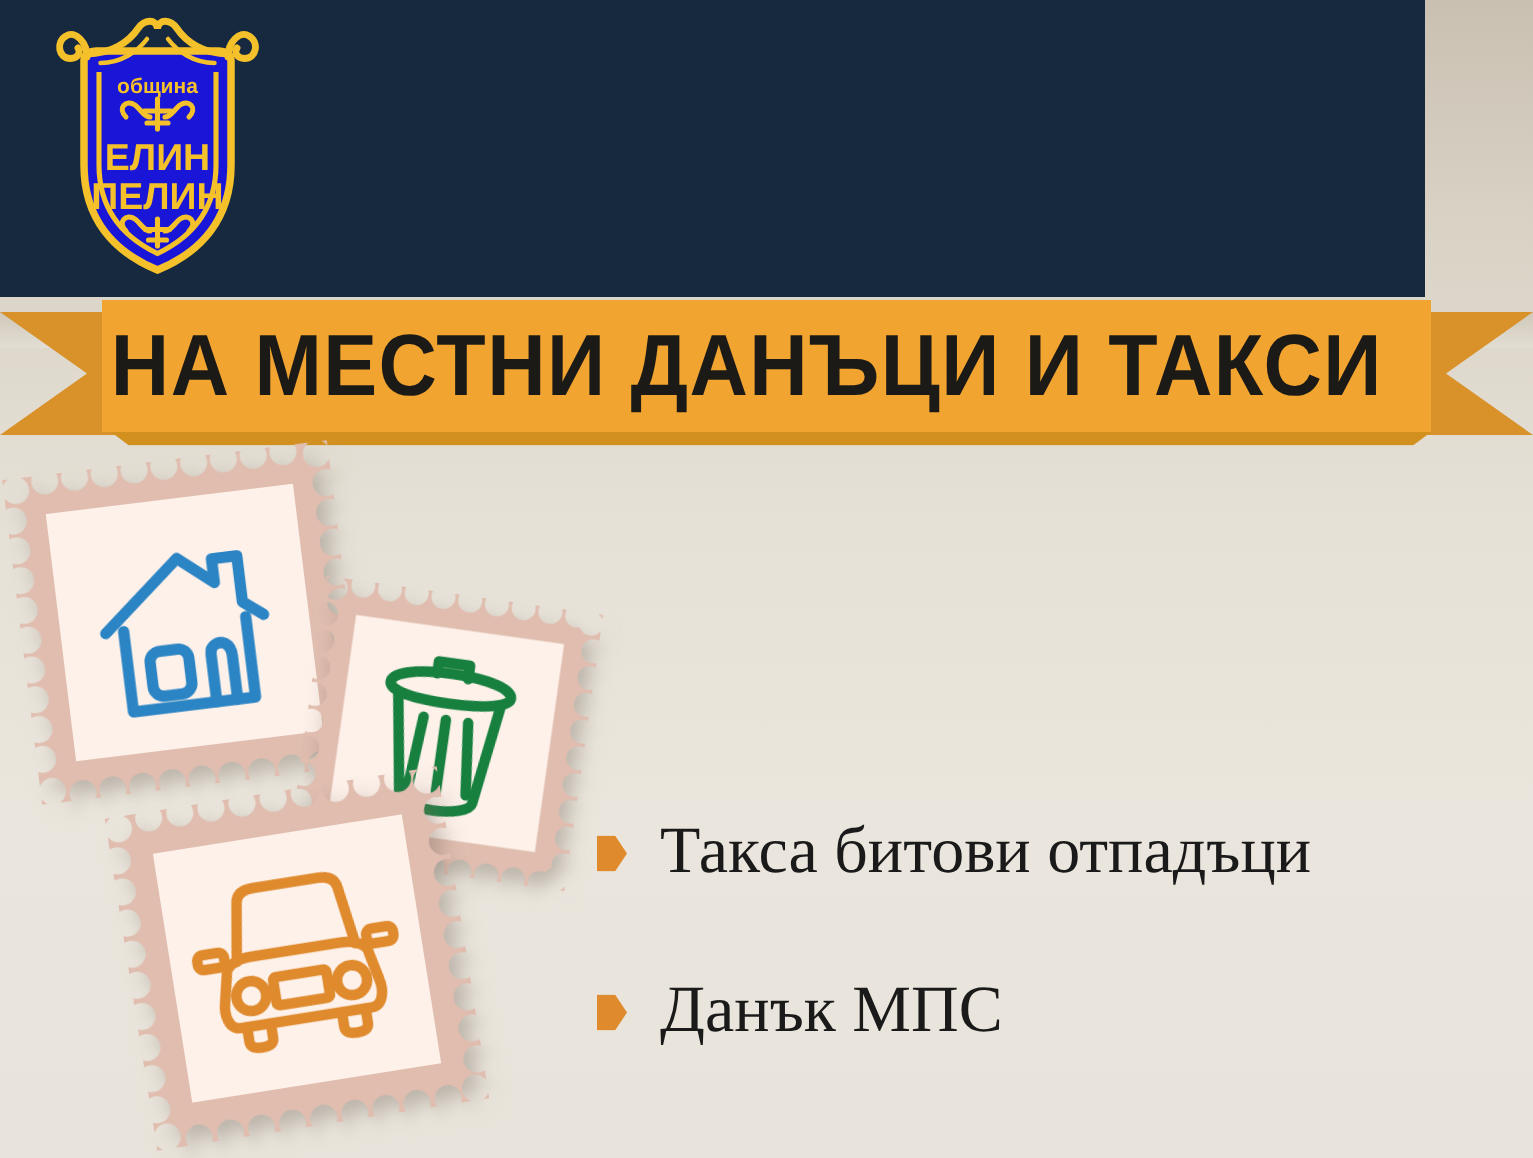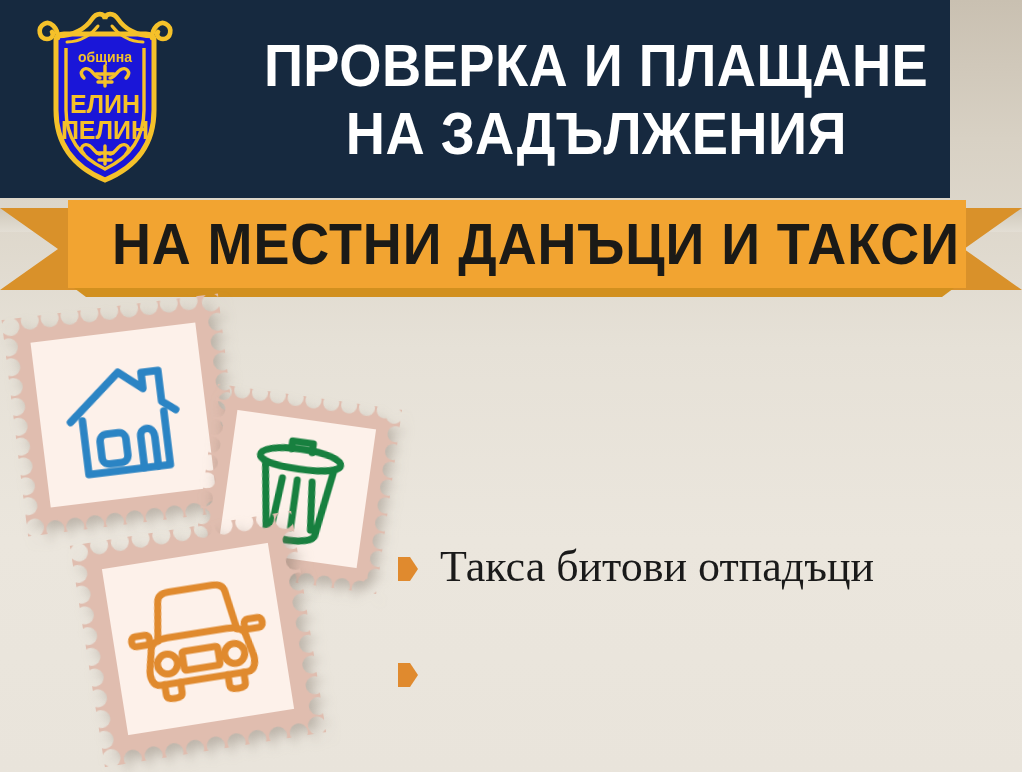--- a/index.html
+++ b/index.html
@@ -47,21 +47,21 @@
   #tail-right{right:0;clip-path:polygon(0 0,170px 0,112px 41px,170px 82px,0 82px);}
   .tail-shadow{
     position:absolute;top:10px;width:96px;height:24px;
     background:linear-gradient(180deg,#cfc8ba 0%,#e3ded4 100%);
   }
   #tail-shadow-left{left:0;}
   #tail-shadow-right{right:0;}
   #ribbon-band{
     position:absolute;left:68px;top:2px;width:886px;height:88px;
     background:#f2a431;
-    display:flex;align-items:center;justify-content:flex-start;padding-left:12px;
+    display:flex;align-items:center;justify-content:flex-end;
   }
   #ribbon-band-shadow{
     position:absolute;left:74px;top:90px;width:880px;height:9px;
     background:#d2901f;
     clip-path:polygon(0 0,880px 0,868px 9px,12px 9px);
   }
   #ribbon-text{
     color:#1b1a17;
     font-family:"Liberation Sans", sans-serif;
     font-weight:bold;
@@ -117,24 +117,20 @@
         <text x="71" y="56" text-anchor="middle" fill="#f5c12a" font-family="Liberation Sans, sans-serif" font-size="14" font-weight="bold">община</text>
         <path d="M50 72 C44 66 50 60 56 64 C60 67 62 72 66 72 M92 72 C98 66 92 60 86 64 C82 67 80 72 76 72" fill="none" stroke="#f5c12a" stroke-width="3.4" stroke-linecap="round"></path>
         <path d="M71 60 L71 80 M62 68 L80 68 M64 76 L78 76" fill="none" stroke="#f5c12a" stroke-width="3.4" stroke-linecap="round"></path>
         <text x="71" y="107" text-anchor="middle" fill="#f5c12a" font-family="Liberation Sans, sans-serif" font-size="25" font-weight="bold">ЕЛИН</text>
         <text x="71" y="133" text-anchor="middle" fill="#f5c12a" font-family="Liberation Sans, sans-serif" font-size="25" font-weight="bold">ПЕЛИН</text>
         <path d="M50 148 C44 142 50 136 56 140 C60 143 62 148 66 148 M92 148 C98 142 92 136 86 140 C82 143 80 148 76 148" fill="none" stroke="#f5c12a" stroke-width="3.4" stroke-linecap="round"></path>
         <path d="M71 140 L71 158 M63 147 L79 147 M65 154 L77 154" fill="none" stroke="#f5c12a" stroke-width="3.4" stroke-linecap="round"></path>
       </svg>
     </div>
 
-    <div id="title-block">
-      <div class="title-line">ПРОВЕРКА И ПЛАЩАНЕ</div>
-      <div class="title-line">НА ЗАДЪЛЖЕНИЯ</div>
-    </div>
   </div>
 
   <div id="ribbon">
     <div class="tail-shadow" id="tail-shadow-left"></div>
     <div class="tail-shadow" id="tail-shadow-right"></div>
     <div class="ribbon-tail" id="tail-left"></div>
     <div class="ribbon-tail" id="tail-right"></div>
     <div id="ribbon-band-shadow"></div>
     <div id="ribbon-band">
       <div id="ribbon-text">НА МЕСТНИ ДАНЪЦИ И ТАКСИ</div>
@@ -328,16 +324,17 @@
     </svg>
   </div>
 
   <div id="bullets">
     <div class="bullet-row" style="top:110px;justify-content:space-between;">
       <span class="bullet-mark"></span>
       <span class="bullet-text">Такса битови отпадъци</span>
     </div>
     <div class="bullet-row" style="top:216px;">
       <span class="bullet-mark"></span>
+      <span class="bullet-text">Данък МПС</span>
     </div>
   </div>
 
 </div>
 
 </body></html>

